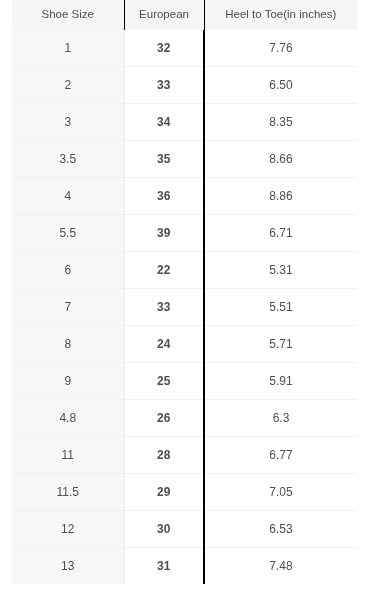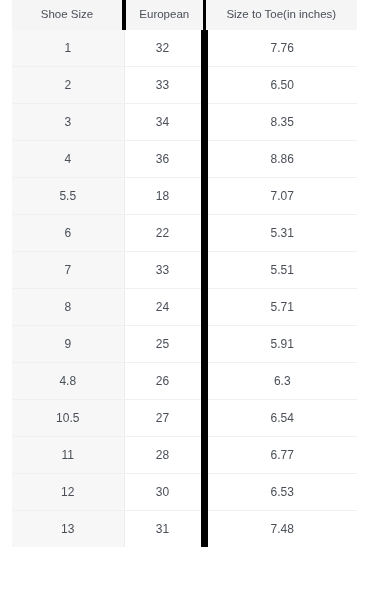--- a/index.html
+++ b/index.html
@@ -37,89 +37,95 @@
     font-weight: normal;
     font-size: 11.5px;
     line-height: 1.2;
     text-align: center;
     padding: 8px 2px 8px 2px;
     height: 11px;
     border: none;
     white-space: nowrap;
   }
   thead tr.header-row th.col-size {
-    border-right: 4px solid #000000;
+    border-right: 1px solid #000000;
   }
   thead tr.header-row th.col-euro {
-    border-right: 3px solid #000000;
+    border-right: 1px solid #000000;
   }
 
   tbody tr.data-row td {
     font-size: 12px;
     color: #4a4f57;
     text-align: center;
     height: 36px;
     padding: 0;
     border-bottom: 1px solid #f0f0f1;
     background: #ffffff;
     white-space: nowrap;
   }
   tbody tr.data-row td.col-size {
     background: #f7f7f8;
     border-right: 1px solid #ececed;
   }
   tbody tr.data-row td.col-euro {
-    border-right: 7px solid #000000;
+    border-right: 2px solid #000000;
+    font-weight: bold;
   }
   tbody tr.data-row:last-child td {
     border-bottom: none;
   }
 </style>
 </head>
 <body>
 
 <div class="table-wrap">
   <table class="size-table">
     <colgroup>
       <col class="c1">
       <col class="c2">
       <col class="c3">
     </colgroup>
     <thead>
       <tr class="header-row">
         <th class="col-size">Shoe Size</th>
         <th class="col-euro">European</th>
-        <th class="col-heel">Size to Toe(in inches)</th>
+        <th class="col-heel">Heel to Toe(in inches)</th>
       </tr>
     </thead>
     <tbody id="table-body">
         <tr class="data-row">
           <td class="col-size">1</td>
           <td class="col-euro">32</td>
           <td class="col-heel">7.76</td>
         </tr>
         <tr class="data-row">
           <td class="col-size">2</td>
           <td class="col-euro">33</td>
           <td class="col-heel">6.50</td>
         </tr>
         <tr class="data-row">
           <td class="col-size">3</td>
           <td class="col-euro">34</td>
           <td class="col-heel">8.35</td>
         </tr>
         <tr class="data-row">
+          <td class="col-size">3.5</td>
+          <td class="col-euro">35</td>
+          <td class="col-heel">8.66</td>
+        </tr>
+        <tr class="data-row">
           <td class="col-size">4</td>
           <td class="col-euro">36</td>
           <td class="col-heel">8.86</td>
         </tr>
         <tr class="data-row">
           <td class="col-size">5.5</td>
-          <td class="col-euro">18</td>
-          <td class="col-heel">7.07</td>
+          <td class="col-euro">39</td>
+          <td class="col-heel">6.71</td>
         </tr>
         <tr class="data-row">
           <td class="col-size">6</td>
           <td class="col-euro">22</td>
           <td class="col-heel">5.31</td>
         </tr>
         <tr class="data-row">
           <td class="col-size">7</td>
           <td class="col-euro">33</td>
           <td class="col-heel">5.51</td>
@@ -133,28 +139,28 @@
           <td class="col-size">9</td>
           <td class="col-euro">25</td>
           <td class="col-heel">5.91</td>
         </tr>
         <tr class="data-row">
           <td class="col-size">4.8</td>
           <td class="col-euro">26</td>
           <td class="col-heel">6.3</td>
         </tr>
         <tr class="data-row">
-          <td class="col-size">10.5</td>
-          <td class="col-euro">27</td>
-          <td class="col-heel">6.54</td>
-        </tr>
-        <tr class="data-row">
           <td class="col-size">11</td>
           <td class="col-euro">28</td>
           <td class="col-heel">6.77</td>
+        </tr>
+        <tr class="data-row">
+          <td class="col-size">11.5</td>
+          <td class="col-euro">29</td>
+          <td class="col-heel">7.05</td>
         </tr>
         <tr class="data-row">
           <td class="col-size">12</td>
           <td class="col-euro">30</td>
           <td class="col-heel">6.53</td>
         </tr>
         <tr class="data-row">
           <td class="col-size">13</td>
           <td class="col-euro">31</td>
           <td class="col-heel">7.48</td>

